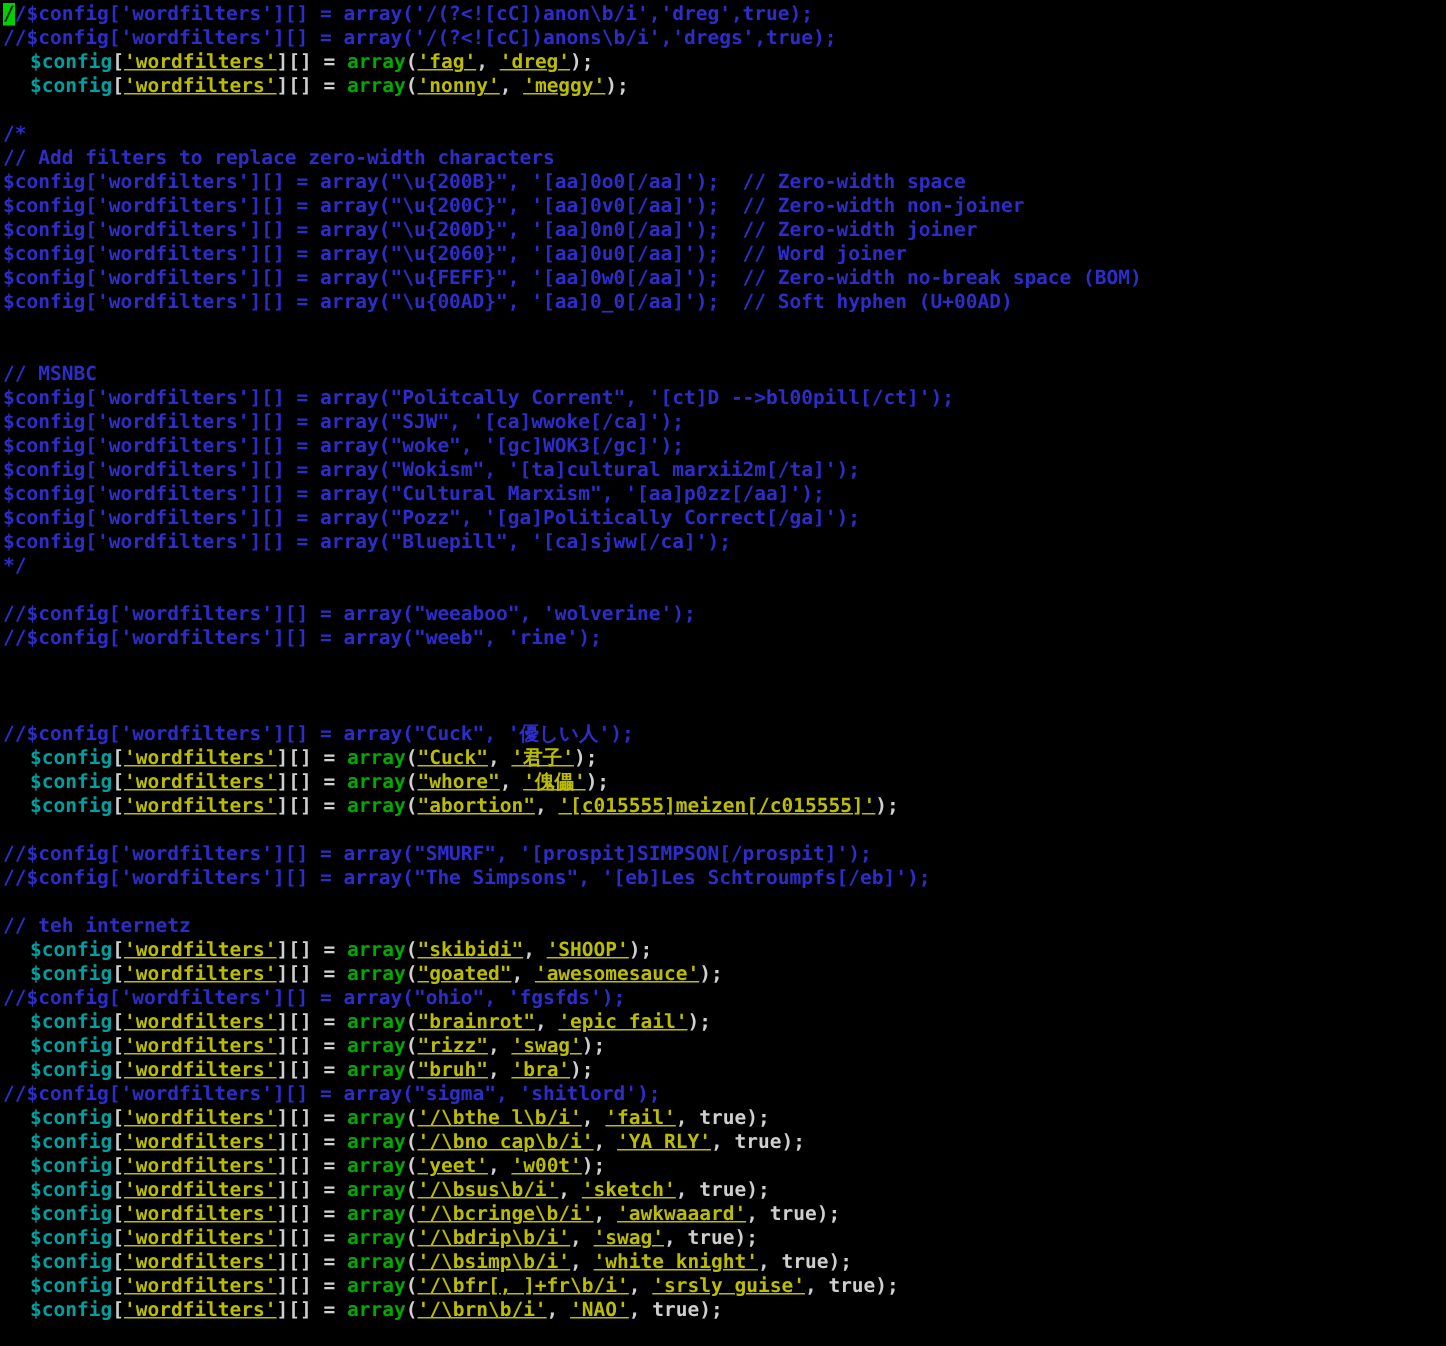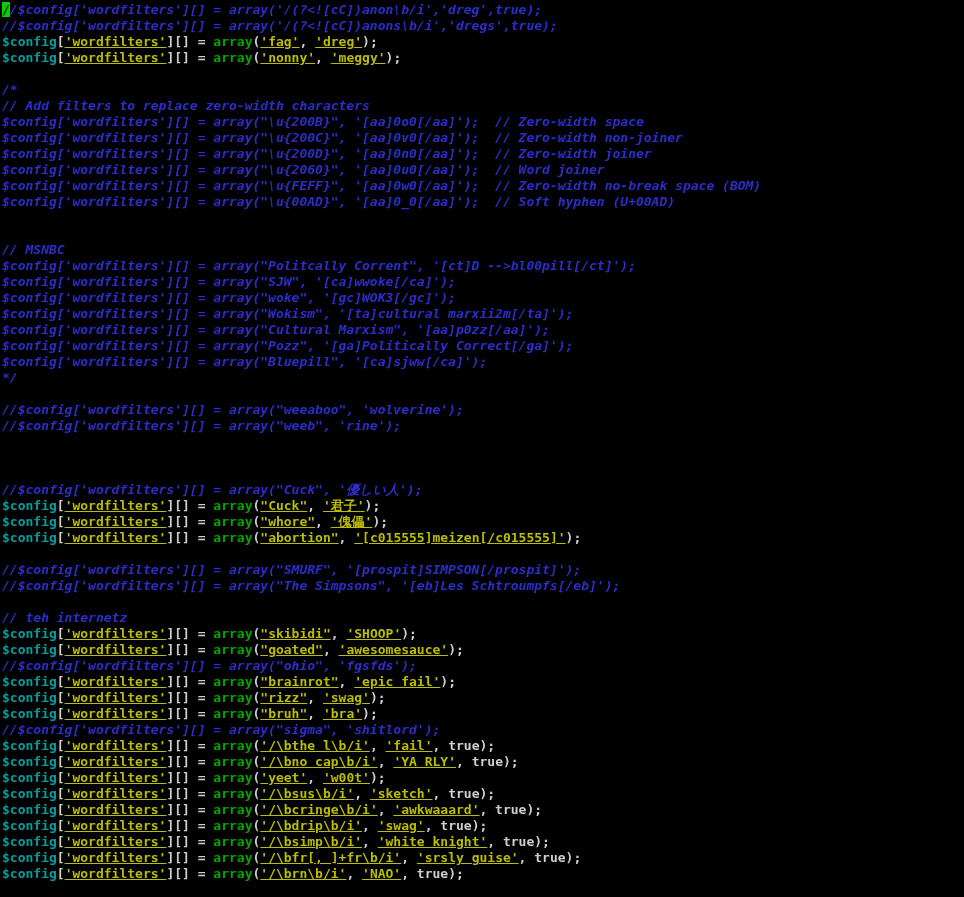--- a/index.html
+++ b/index.html
@@ -11,22 +11,22 @@
     padding: 2px 0 0 2px;
   }
   .code {
     font-family: "DejaVu Sans Mono", "Liberation Mono", monospace;
     font-size: 13px;
     line-height: 16px;
     font-weight: bold;
     white-space: pre;
   }
   .line { height: 16px; }
-  .t-comment { color: var(--comment); font-style: italic; }
-  .t-var     { color: var(--variable); }
+  .t-comment { color: var(--comment); }
+  .t-var     { color: var(--variable); margin-left: 18px; }
   .t-str     { color: var(--string); text-decoration: underline; }
   .t-func    { color: var(--function); text-align: right; }
   .t-punct   { color: var(--punctuation); }
   .t-cursor  { color: var(--cursor-fg); background: var(--cursor-bg); }
 </style>
 </head>
 <body>
 
 <div class="screen">
   <div class="code"><div class="line"><span class="t-cursor">/</span><span class="t-comment">/$config['wordfilters'][] = array('/(?&lt;![cC])anon\b/i','dreg',true);</span></div><div class="line"><span class="t-comment">//$config['wordfilters'][] = array('/(?&lt;![cC])anons\b/i','dregs',true);</span></div><div class="line"><span class="t-var">$config</span><span class="t-punct">[</span><span class="t-str">'wordfilters'</span><span class="t-punct">][] = </span><span class="t-func">array</span><span class="t-punct">(</span><span class="t-str">'fag'</span><span class="t-punct">, </span><span class="t-str">'dreg'</span><span class="t-punct">);</span></div><div class="line"><span class="t-var">$config</span><span class="t-punct">[</span><span class="t-str">'wordfilters'</span><span class="t-punct">][] = </span><span class="t-func">array</span><span class="t-punct">(</span><span class="t-str">'nonny'</span><span class="t-punct">, </span><span class="t-str">'meggy'</span><span class="t-punct">);</span></div><div class="line">&nbsp;</div><div class="line"><span class="t-comment">/*</span></div><div class="line"><span class="t-comment">// Add filters to replace zero-width characters</span></div><div class="line"><span class="t-comment">$config['wordfilters'][] = array("\u{200B}", '[aa]0o0[/aa]');  // Zero-width space</span></div><div class="line"><span class="t-comment">$config['wordfilters'][] = array("\u{200C}", '[aa]0v0[/aa]');  // Zero-width non-joiner</span></div><div class="line"><span class="t-comment">$config['wordfilters'][] = array("\u{200D}", '[aa]0n0[/aa]');  // Zero-width joiner</span></div><div class="line"><span class="t-comment">$config['wordfilters'][] = array("\u{2060}", '[aa]0u0[/aa]');  // Word joiner</span></div><div class="line"><span class="t-comment">$config['wordfilters'][] = array("\u{FEFF}", '[aa]0w0[/aa]');  // Zero-width no-break space (BOM)</span></div><div class="line"><span class="t-comment">$config['wordfilters'][] = array("\u{00AD}", '[aa]0_0[/aa]');  // Soft hyphen (U+00AD)</span></div><div class="line">&nbsp;</div><div class="line">&nbsp;</div><div class="line"><span class="t-comment">// MSNBC</span></div><div class="line"><span class="t-comment">$config['wordfilters'][] = array("Politcally Corrent", '[ct]D --&gt;bl00pill[/ct]');</span></div><div class="line"><span class="t-comment">$config['wordfilters'][] = array("SJW", '[ca]wwoke[/ca]');</span></div><div class="line"><span class="t-comment">$config['wordfilters'][] = array("woke", '[gc]WOK3[/gc]');</span></div><div class="line"><span class="t-comment">$config['wordfilters'][] = array("Wokism", '[ta]cultural marxii2m[/ta]');</span></div><div class="line"><span class="t-comment">$config['wordfilters'][] = array("Cultural Marxism", '[aa]p0zz[/aa]');</span></div><div class="line"><span class="t-comment">$config['wordfilters'][] = array("Pozz", '[ga]Politically Correct[/ga]');</span></div><div class="line"><span class="t-comment">$config['wordfilters'][] = array("Bluepill", '[ca]sjww[/ca]');</span></div><div class="line"><span class="t-comment">*/</span></div><div class="line">&nbsp;</div><div class="line"><span class="t-comment">//$config['wordfilters'][] = array("weeaboo", 'wolverine');</span></div><div class="line"><span class="t-comment">//$config['wordfilters'][] = array("weeb", 'rine');</span></div><div class="line">&nbsp;</div><div class="line">&nbsp;</div><div class="line">&nbsp;</div><div class="line"><span class="t-comment">//$config['wordfilters'][] = array("Cuck", '優しい人');</span></div><div class="line"><span class="t-var">$config</span><span class="t-punct">[</span><span class="t-str">'wordfilters'</span><span class="t-punct">][] = </span><span class="t-func">array</span><span class="t-punct">(</span><span class="t-str">"Cuck"</span><span class="t-punct">, </span><span class="t-str">'君子'</span><span class="t-punct">);</span></div><div class="line"><span class="t-var">$config</span><span class="t-punct">[</span><span class="t-str">'wordfilters'</span><span class="t-punct">][] = </span><span class="t-func">array</span><span class="t-punct">(</span><span class="t-str">"whore"</span><span class="t-punct">, </span><span class="t-str">'傀儡'</span><span class="t-punct">);</span></div><div class="line"><span class="t-var">$config</span><span class="t-punct">[</span><span class="t-str">'wordfilters'</span><span class="t-punct">][] = </span><span class="t-func">array</span><span class="t-punct">(</span><span class="t-str">"abortion"</span><span class="t-punct">, </span><span class="t-str">'[c015555]meizen[/c015555]'</span><span class="t-punct">);</span></div><div class="line">&nbsp;</div><div class="line"><span class="t-comment">//$config['wordfilters'][] = array("SMURF", '[prospit]SIMPSON[/prospit]');</span></div><div class="line"><span class="t-comment">//$config['wordfilters'][] = array("The Simpsons", '[eb]Les Schtroumpfs[/eb]');</span></div><div class="line">&nbsp;</div><div class="line"><span class="t-comment">// teh internetz</span></div><div class="line"><span class="t-var">$config</span><span class="t-punct">[</span><span class="t-str">'wordfilters'</span><span class="t-punct">][] = </span><span class="t-func">array</span><span class="t-punct">(</span><span class="t-str">"skibidi"</span><span class="t-punct">, </span><span class="t-str">'SHOOP'</span><span class="t-punct">);</span></div><div class="line"><span class="t-var">$config</span><span class="t-punct">[</span><span class="t-str">'wordfilters'</span><span class="t-punct">][] = </span><span class="t-func">array</span><span class="t-punct">(</span><span class="t-str">"goated"</span><span class="t-punct">, </span><span class="t-str">'awesomesauce'</span><span class="t-punct">);</span></div><div class="line"><span class="t-comment">//$config['wordfilters'][] = array("ohio", 'fgsfds');</span></div><div class="line"><span class="t-var">$config</span><span class="t-punct">[</span><span class="t-str">'wordfilters'</span><span class="t-punct">][] = </span><span class="t-func">array</span><span class="t-punct">(</span><span class="t-str">"brainrot"</span><span class="t-punct">, </span><span class="t-str">'epic fail'</span><span class="t-punct">);</span></div><div class="line"><span class="t-var">$config</span><span class="t-punct">[</span><span class="t-str">'wordfilters'</span><span class="t-punct">][] = </span><span class="t-func">array</span><span class="t-punct">(</span><span class="t-str">"rizz"</span><span class="t-punct">, </span><span class="t-str">'swag'</span><span class="t-punct">);</span></div><div class="line"><span class="t-var">$config</span><span class="t-punct">[</span><span class="t-str">'wordfilters'</span><span class="t-punct">][] = </span><span class="t-func">array</span><span class="t-punct">(</span><span class="t-str">"bruh"</span><span class="t-punct">, </span><span class="t-str">'bra'</span><span class="t-punct">);</span></div><div class="line"><span class="t-comment">//$config['wordfilters'][] = array("sigma", 'shitlord');</span></div><div class="line"><span class="t-var">$config</span><span class="t-punct">[</span><span class="t-str">'wordfilters'</span><span class="t-punct">][] = </span><span class="t-func">array</span><span class="t-punct">(</span><span class="t-str">'/\bthe l\b/i'</span><span class="t-punct">, </span><span class="t-str">'fail'</span><span class="t-punct">, true);</span></div><div class="line"><span class="t-var">$config</span><span class="t-punct">[</span><span class="t-str">'wordfilters'</span><span class="t-punct">][] = </span><span class="t-func">array</span><span class="t-punct">(</span><span class="t-str">'/\bno cap\b/i'</span><span class="t-punct">, </span><span class="t-str">'YA RLY'</span><span class="t-punct">, true);</span></div><div class="line"><span class="t-var">$config</span><span class="t-punct">[</span><span class="t-str">'wordfilters'</span><span class="t-punct">][] = </span><span class="t-func">array</span><span class="t-punct">(</span><span class="t-str">'yeet'</span><span class="t-punct">, </span><span class="t-str">'w00t'</span><span class="t-punct">);</span></div><div class="line"><span class="t-var">$config</span><span class="t-punct">[</span><span class="t-str">'wordfilters'</span><span class="t-punct">][] = </span><span class="t-func">array</span><span class="t-punct">(</span><span class="t-str">'/\bsus\b/i'</span><span class="t-punct">, </span><span class="t-str">'sketch'</span><span class="t-punct">, true);</span></div><div class="line"><span class="t-var">$config</span><span class="t-punct">[</span><span class="t-str">'wordfilters'</span><span class="t-punct">][] = </span><span class="t-func">array</span><span class="t-punct">(</span><span class="t-str">'/\bcringe\b/i'</span><span class="t-punct">, </span><span class="t-str">'awkwaaard'</span><span class="t-punct">, true);</span></div><div class="line"><span class="t-var">$config</span><span class="t-punct">[</span><span class="t-str">'wordfilters'</span><span class="t-punct">][] = </span><span class="t-func">array</span><span class="t-punct">(</span><span class="t-str">'/\bdrip\b/i'</span><span class="t-punct">, </span><span class="t-str">'swag'</span><span class="t-punct">, true);</span></div><div class="line"><span class="t-var">$config</span><span class="t-punct">[</span><span class="t-str">'wordfilters'</span><span class="t-punct">][] = </span><span class="t-func">array</span><span class="t-punct">(</span><span class="t-str">'/\bsimp\b/i'</span><span class="t-punct">, </span><span class="t-str">'white knight'</span><span class="t-punct">, true);</span></div><div class="line"><span class="t-var">$config</span><span class="t-punct">[</span><span class="t-str">'wordfilters'</span><span class="t-punct">][] = </span><span class="t-func">array</span><span class="t-punct">(</span><span class="t-str">'/\bfr[, ]+fr\b/i'</span><span class="t-punct">, </span><span class="t-str">'srsly guise'</span><span class="t-punct">, true);</span></div><div class="line"><span class="t-var">$config</span><span class="t-punct">[</span><span class="t-str">'wordfilters'</span><span class="t-punct">][] = </span><span class="t-func">array</span><span class="t-punct">(</span><span class="t-str">'/\brn\b/i'</span><span class="t-punct">, </span><span class="t-str">'NAO'</span><span class="t-punct">, true);</span></div><div class="line">&nbsp;</div></div>

